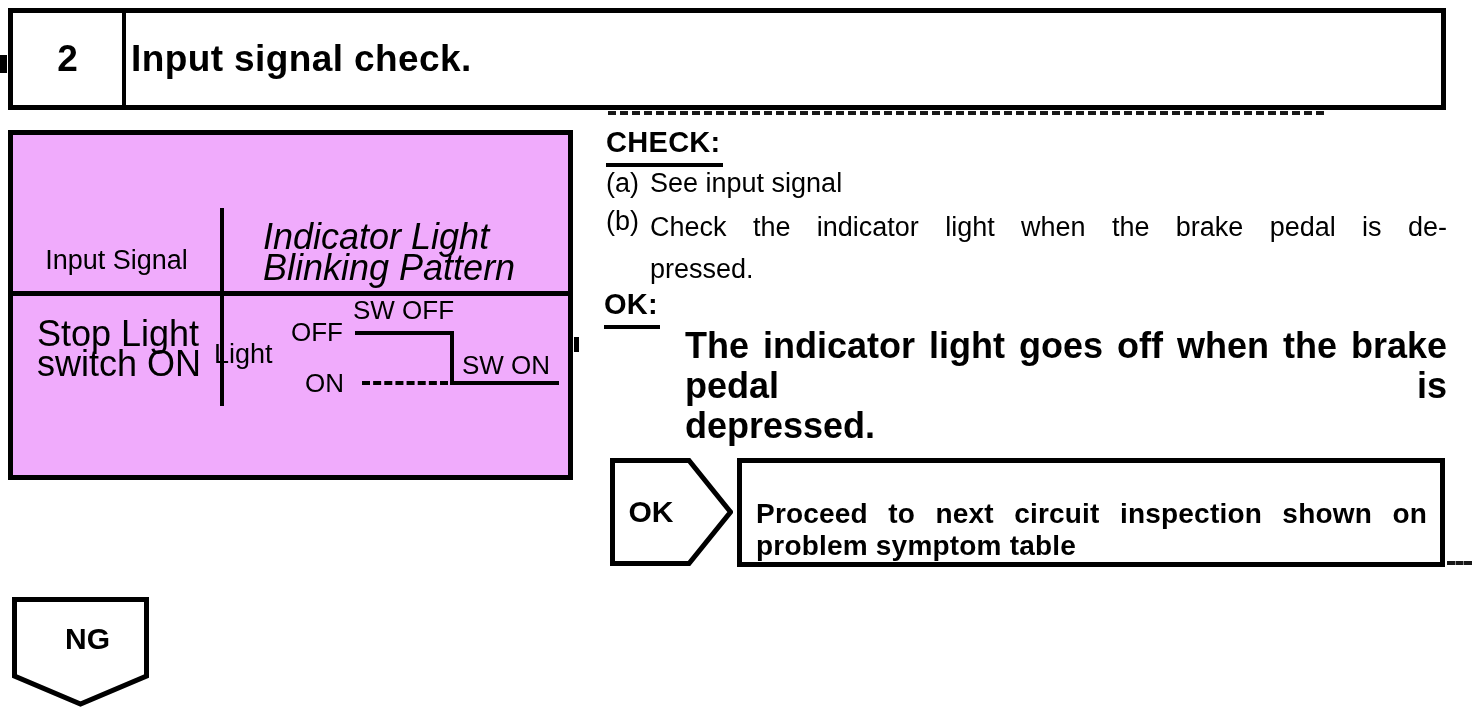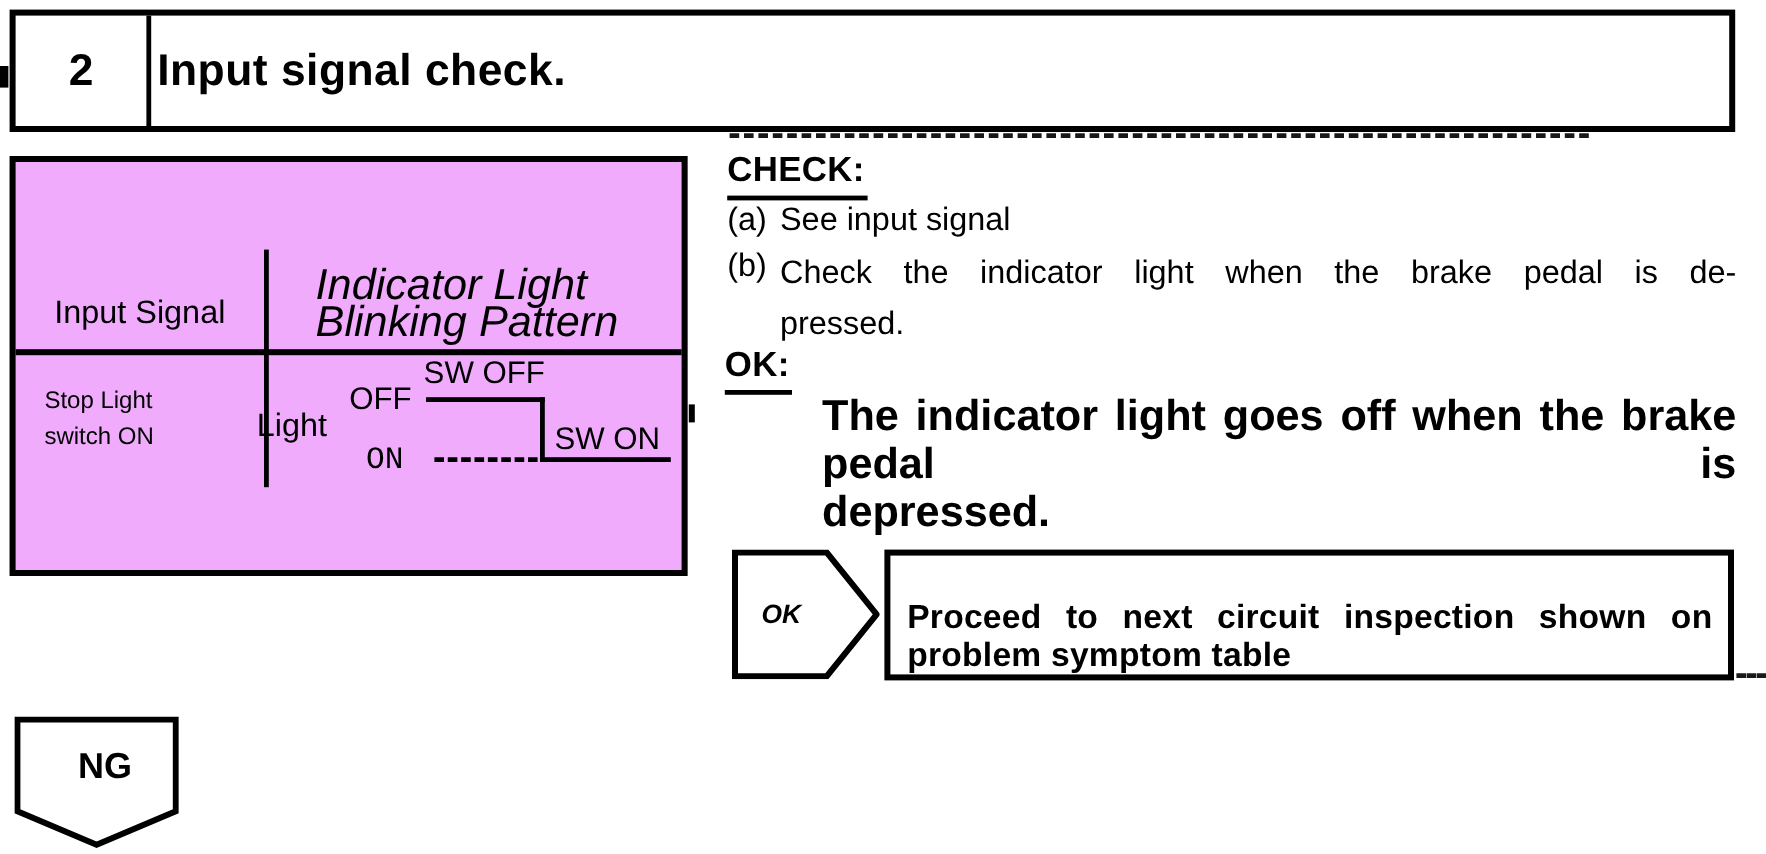--- a/index.html
+++ b/index.html
@@ -34,28 +34,28 @@
 
   
   .signal-table {
     position:absolute; left:8px; top:130px; width:565px; height:350px;
     border:5px solid #000; background:#f0abfc;
   }
   .signal-table .v-divider { position:absolute; left:207px; top:73px; width:4px; height:198px; background:#000; }
   .signal-table .h-divider { position:absolute; left:0; top:156px; width:555px; height:5px; background:#000; }
   .th-left  { position:absolute; left:0; top:110px; width:207px; text-align:center; font-size:27px; }
   .th-right { position:absolute; left:250px; top:86px; font-size:36px; line-height:31px;font-style:italic; }
-  .td-left  { position:absolute; left:24px; top:184px; font-size:20px; line-height:30px; }
+  .td-left  { position:absolute; left:24px; top:184px; font-size:36px; line-height:30px; }
 
   
   .wf-label { position:absolute; font-size:26px; white-space:nowrap; }
   .wf-light  { left:201px; top:204px; font-size:27px; }
   .wf-off    { left:278px; top:182px; }
   .wf-swoff  { left:340px; top:160px; }
-  .wf-on     { left:292px; top:233px;font-family:Liberation Mono, monospace; }
+  .wf-on     { left:292px; top:233px; }
   .wf-swon   { left:449px; top:215px; }
   .wf-line { position:absolute; background:#000; }
   .wf-line-off { left:342px; top:196px; width:99px;  height:4px; }
   .wf-line-v   { left:437px; top:196px; width:4px;   height:54px; }
   .wf-line-on  { left:440px; top:246px; width:106px; height:4px; }
   .wf-line-dash{ position:absolute; left:349px; top:246px; width:86px; border-top:4px dashed #000; }
 
   
   .sec-heading {
     position:absolute; display:inline-block; font-weight:bold; font-size:29px;
@@ -75,21 +75,21 @@
     position:absolute; left:685px; top:326px; width:762px;
     font-weight:bold; font-size:36px; line-height:40px;
   }
 
   
   .connector { position:absolute; }
   .ok-connector { left:610px; top:458px; width:123px; height:108px; }
   .ok-connector .conn-label {
     position:absolute; left:0; top:0; width:82px; height:100%;
     display:flex; align-items:center; justify-content:center;
-    font-weight:bold; font-size:22px;font-style:italic;
+    font-weight:bold; font-size:30px;
   }
   .ng-connector { left:12px; top:597px; width:151px; height:110px; }
   .ng-connector .conn-label {
     position:absolute; left:0; top:0; width:100%; height:76%;
     display:flex; align-items:center; justify-content:center;
     font-weight:bold; font-size:30px;
   }
 
   .result-box {
     position:absolute; left:737px; top:458px; width:708px; height:109px;

